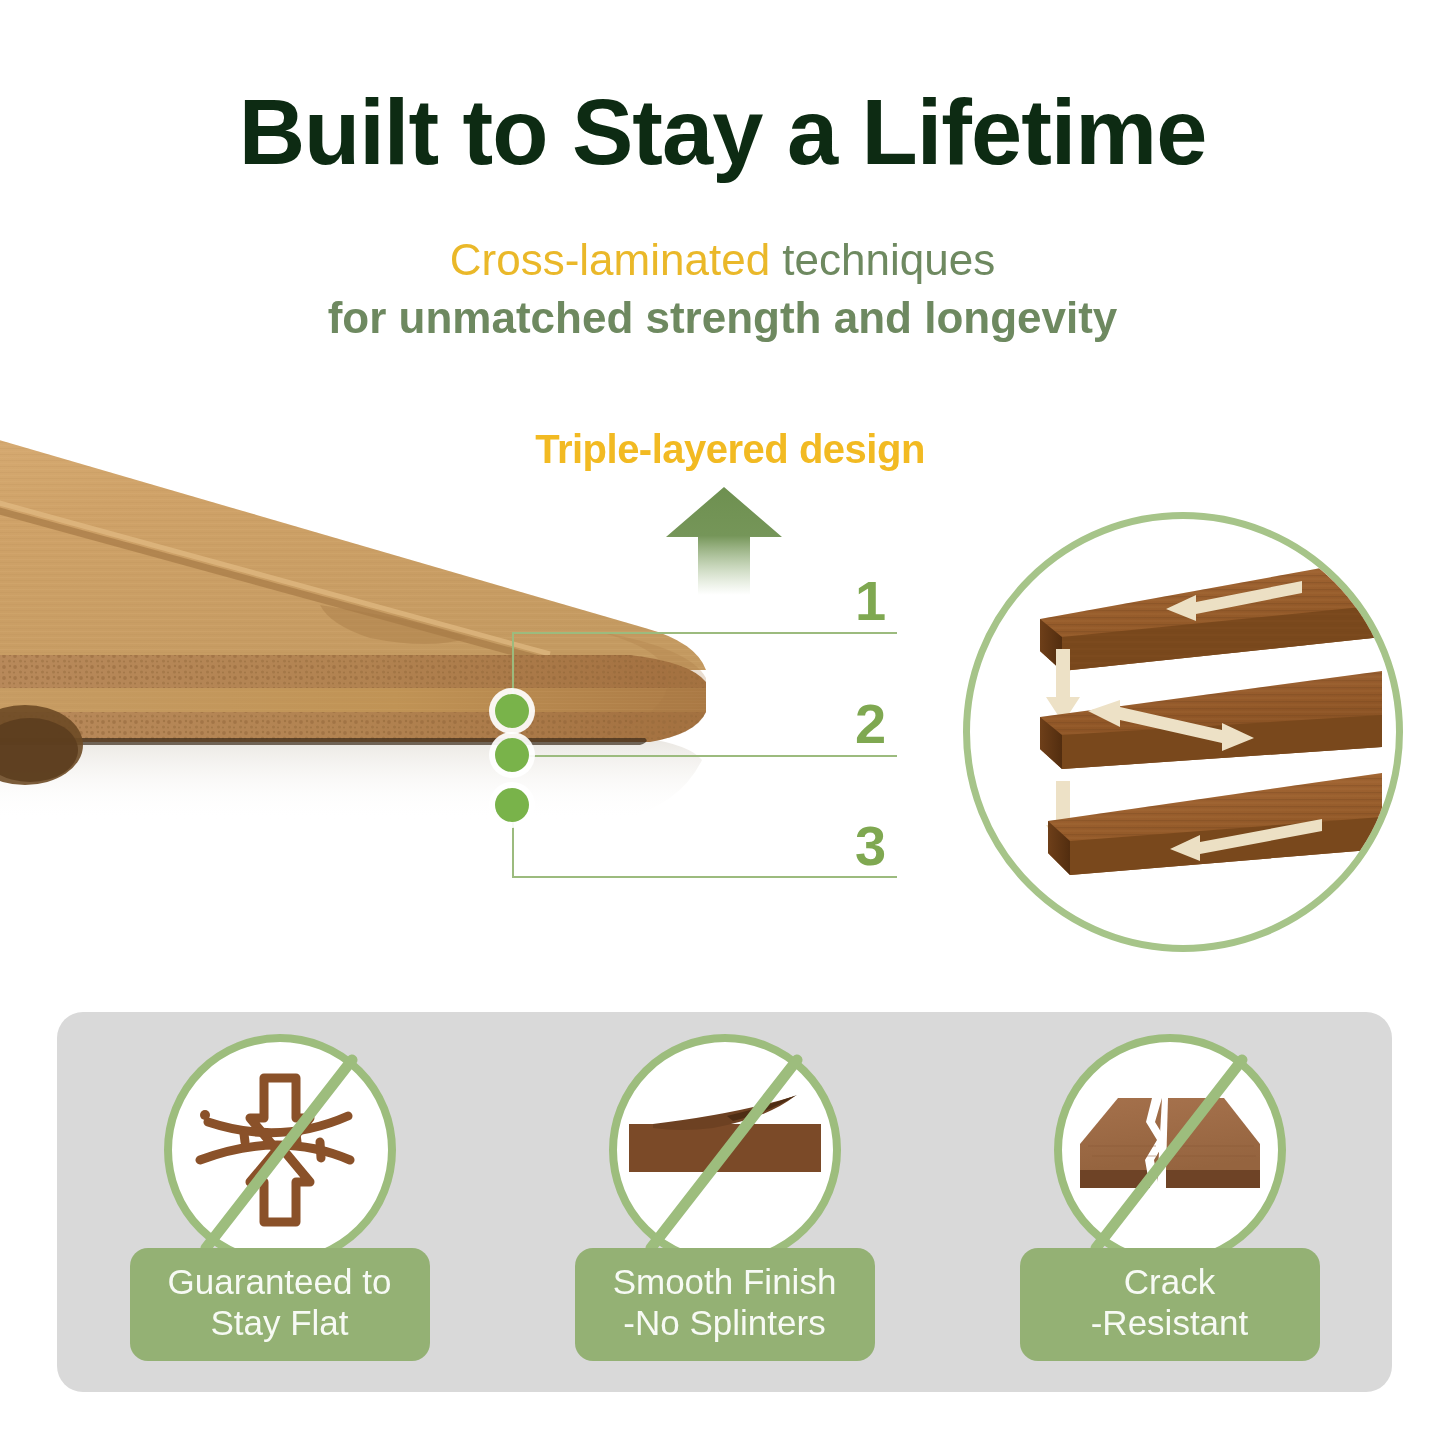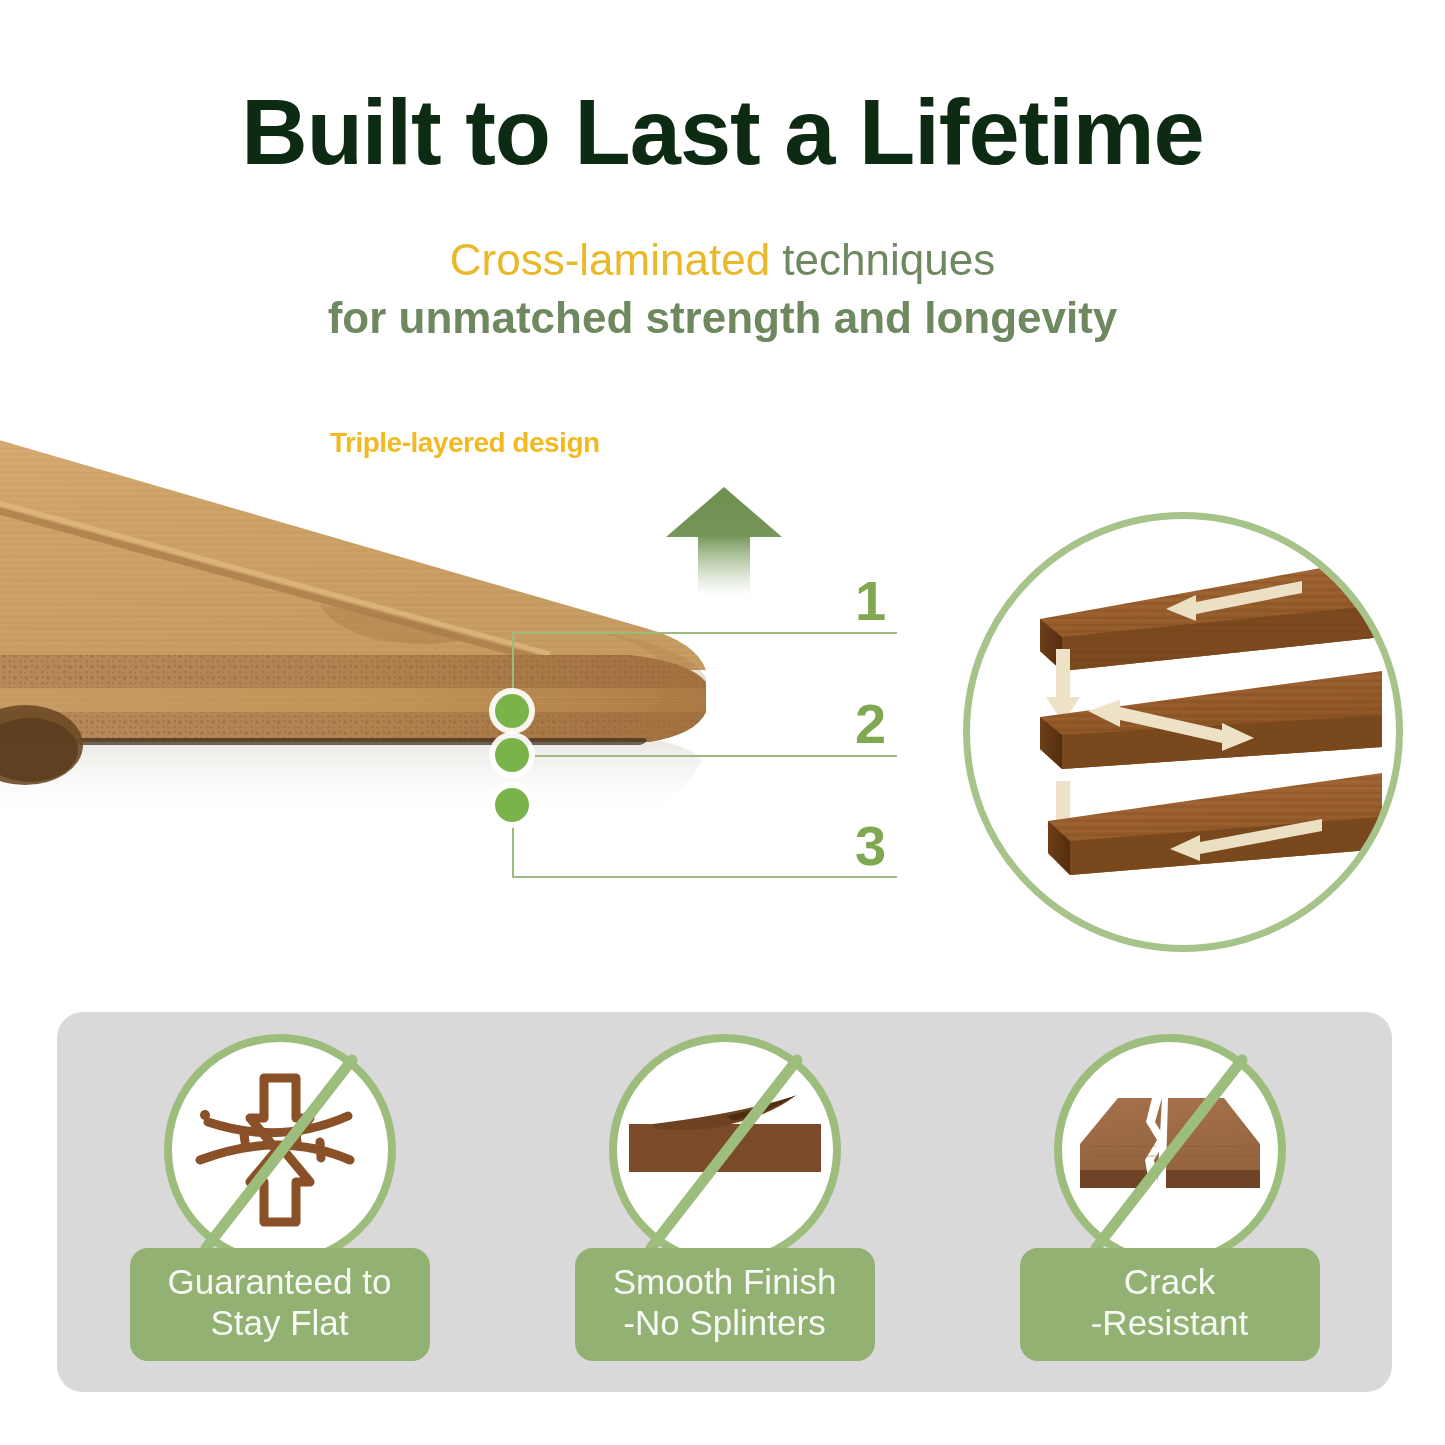--- a/index.html
+++ b/index.html
@@ -46,22 +46,22 @@
   }
   .sub-line.one { top: 238px; }
   .sub-line.two { top: 296px; font-weight: bold; }
   .accent-gold { color: #eab829; }
 
   .triple-label {
     position: absolute;
     left: 330px;
     top: 427px;
     width: 800px;
-    text-align: left;
-    font-size: 28px;
+    text-align: center;
+    font-size: 40px;
     font-weight: bold;
     color: #f2ba22;
     letter-spacing: -0.5px;
     white-space: nowrap;
   }
 
   
   .up-arrow {
     position: absolute;
     left: 662px;
@@ -182,21 +182,21 @@
     white-space: pre-line;
     box-sizing: border-box;
   }
   .badge-icon-svg { position: absolute; left: 0; top: 0; }
 </style>
 </head>
 <body>
 
 <div id="page">
 
-  <div class="headline">Built to Last a Lifetime</div>
+  <div class="headline">Built to Stay a Lifetime</div>
 
   <div class="sub-line one"><span class="accent-gold">Cross-laminated</span><span> techniques</span></div>
 
   <div class="sub-line two">for unmatched strength and longevity</div>
 
   <div class="triple-label">Triple-layered design</div>
 
   <svg class="up-arrow" viewBox="0 0 124 110">
     <defs>
       <linearGradient id="upg" x1="0" y1="0" x2="0" y2="1">

